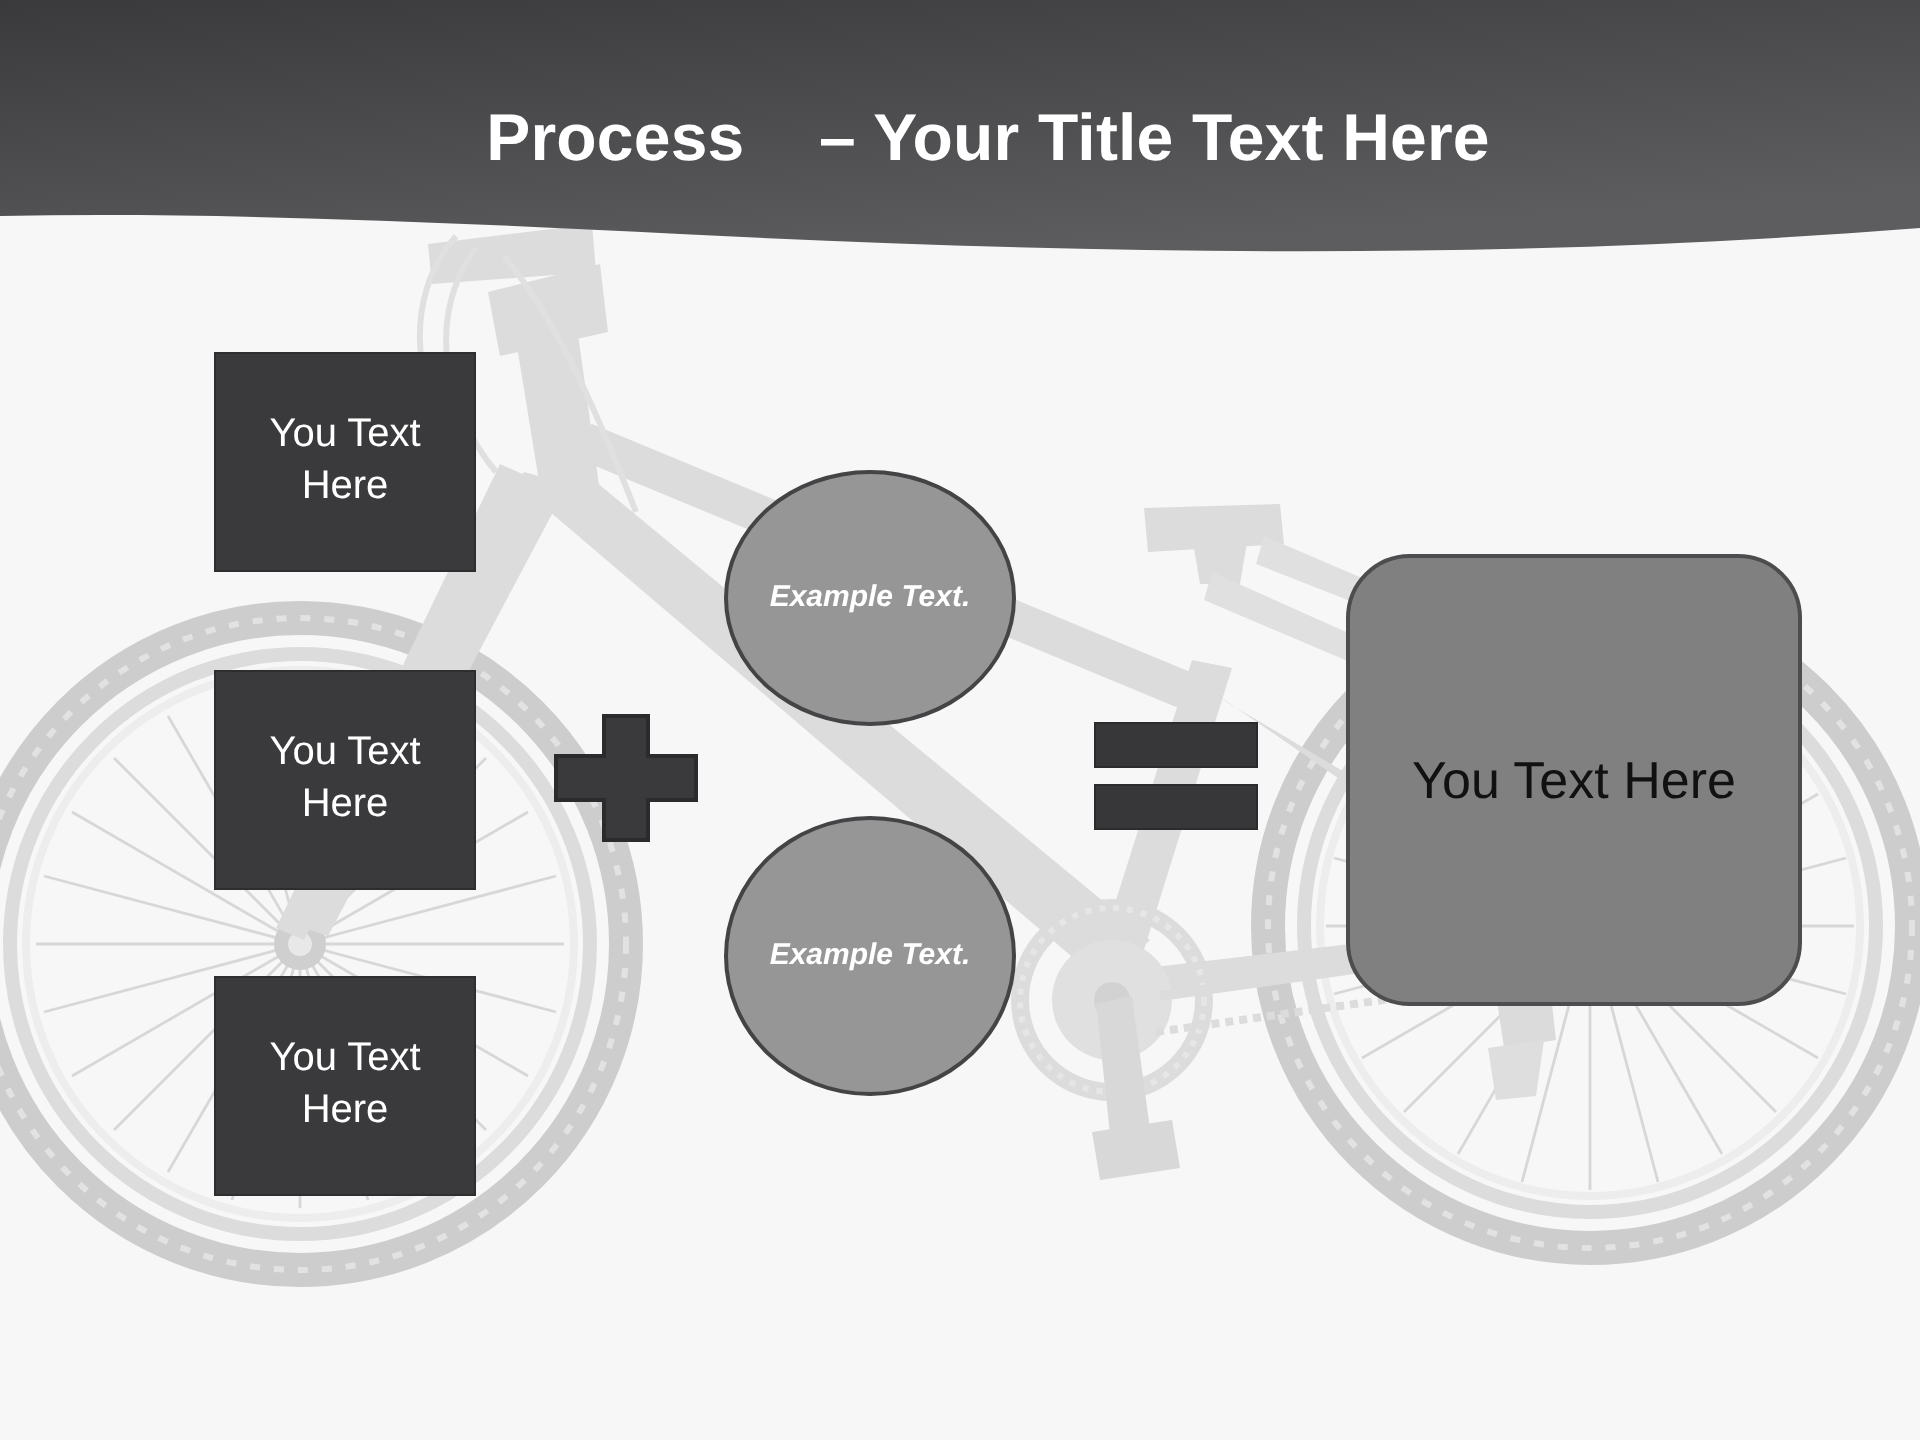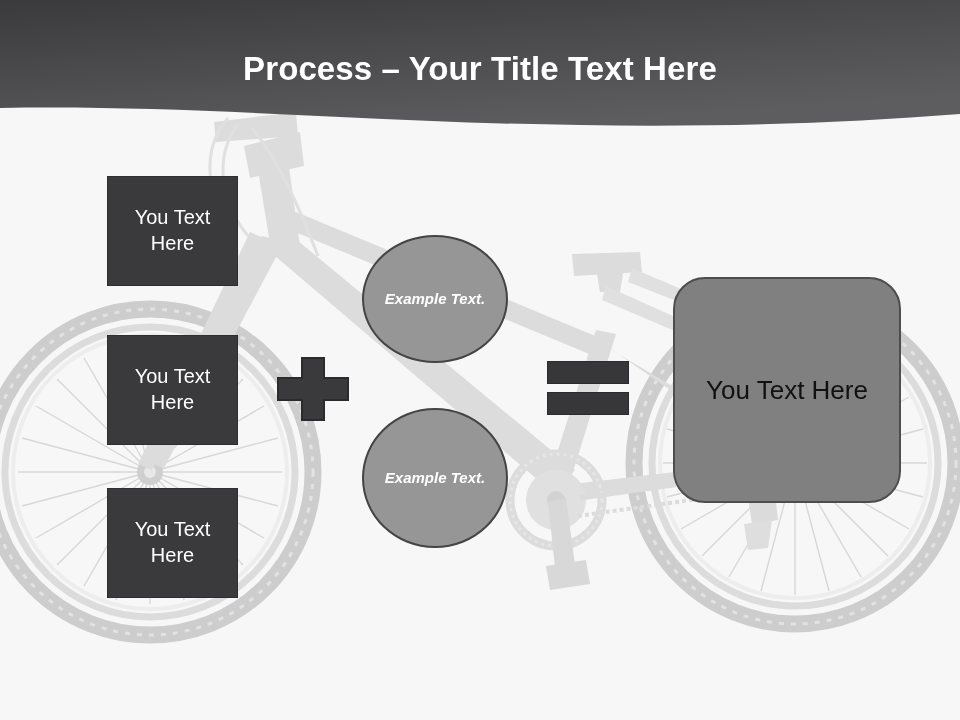--- a/index.html
+++ b/index.html
@@ -39,20 +39,21 @@
     top: 52px;
     width: 960px;
     text-align: center;
     line-height: 1;
   }
   .title-text {
     font-size: 33px;
     color: #ffffff;
     letter-spacing: 0.1px;
     white-space: pre;
+    margin-left: 28px;
   }
   .title-strong { font-weight: bold; }
   .title-rest   { font-weight: bold; }
 
   
   .dark-box {
     position: absolute;
     width: 131px;
     height: 110px;
     background: #3a3a3c;

